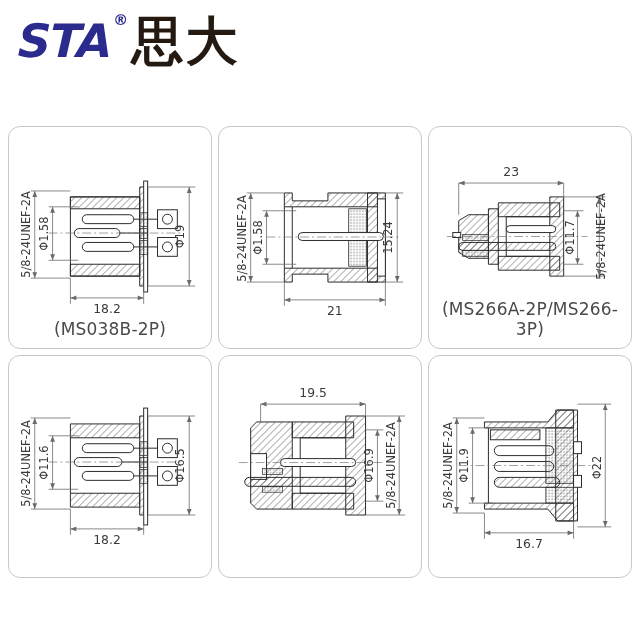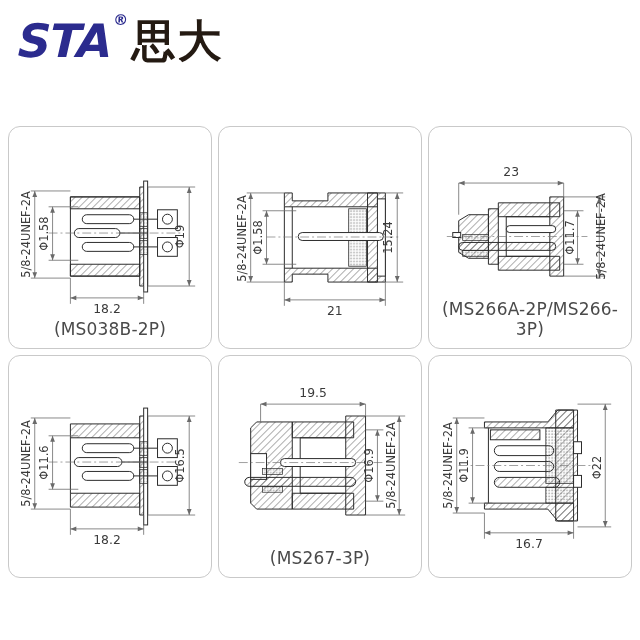--- a/index.html
+++ b/index.html
@@ -15,21 +15,21 @@
     font-family:"DejaVu Sans","Liberation Sans",sans-serif;
     font-size:46px;font-weight:bold;letter-spacing:-1px;
     color:#2b2b8e;line-height:1;font-style:italic;transform:skewX(-2deg);
   }
   .logo-reg{
     font-size:15px;color:#2b2b8e;vertical-align:super;font-weight:bold;
     position:relative;top:-16px;left:1px;
   }
   .logo-cn{
     font-family:"DejaVu Sans","Liberation Sans",sans-serif;
-    font-size:44px;font-weight:bold;color:#241a12;line-height:1;
+    font-size:52px;font-weight:bold;color:#241a12;line-height:1;
     margin-left:6px;letter-spacing:2px;
   }
 
   
   #grid{
     position:absolute;left:8px;top:126px;width:624px;height:452px;
     display:grid;grid-template-columns:1fr 1fr 1fr;grid-template-rows:1fr 1fr;
     gap:6px;
   }
   .panel{
@@ -362,21 +362,20 @@
           <line x1="148" y1="58" x2="188" y2="58"></line>
           <line x1="148" y1="158" x2="188" y2="158"></line>
           <path d="M182 58 l-2.4 6 h4.8 z" fill="#6a6a6a" stroke="none"></path>
           <path d="M182 158 l-2.4 -6 h4.8 z" fill="#6a6a6a" stroke="none"></path>
         </g>
         <text x="95" y="39" font-size="12.5" text-anchor="middle">19.5</text>
         <text x="156" y="108" font-size="11.5" text-anchor="middle" transform="rotate(-90 156 108)">Φ16.9</text>
         <text x="178" y="108" font-size="11.5" text-anchor="middle" transform="rotate(-90 178 108)">5/8-24UNEF-2A</text>
       </svg>
     </div>
-    <div class="panel-caption">(MS267-3P)</div>
   </div>
 
   <div class="panel">
     <div class="draw">
       <svg viewBox="0 0 204 218" preserveAspectRatio="xMidYMid meet">
         <defs>
           <pattern id="h6" width="5" height="5" patternUnits="userSpaceOnUse" patternTransform="rotate(45)">
             <line x1="0" y1="0" x2="0" y2="5" stroke="#333" stroke-width="0.8"></line>
           </pattern>
           <pattern id="d6" width="3" height="3" patternUnits="userSpaceOnUse">

